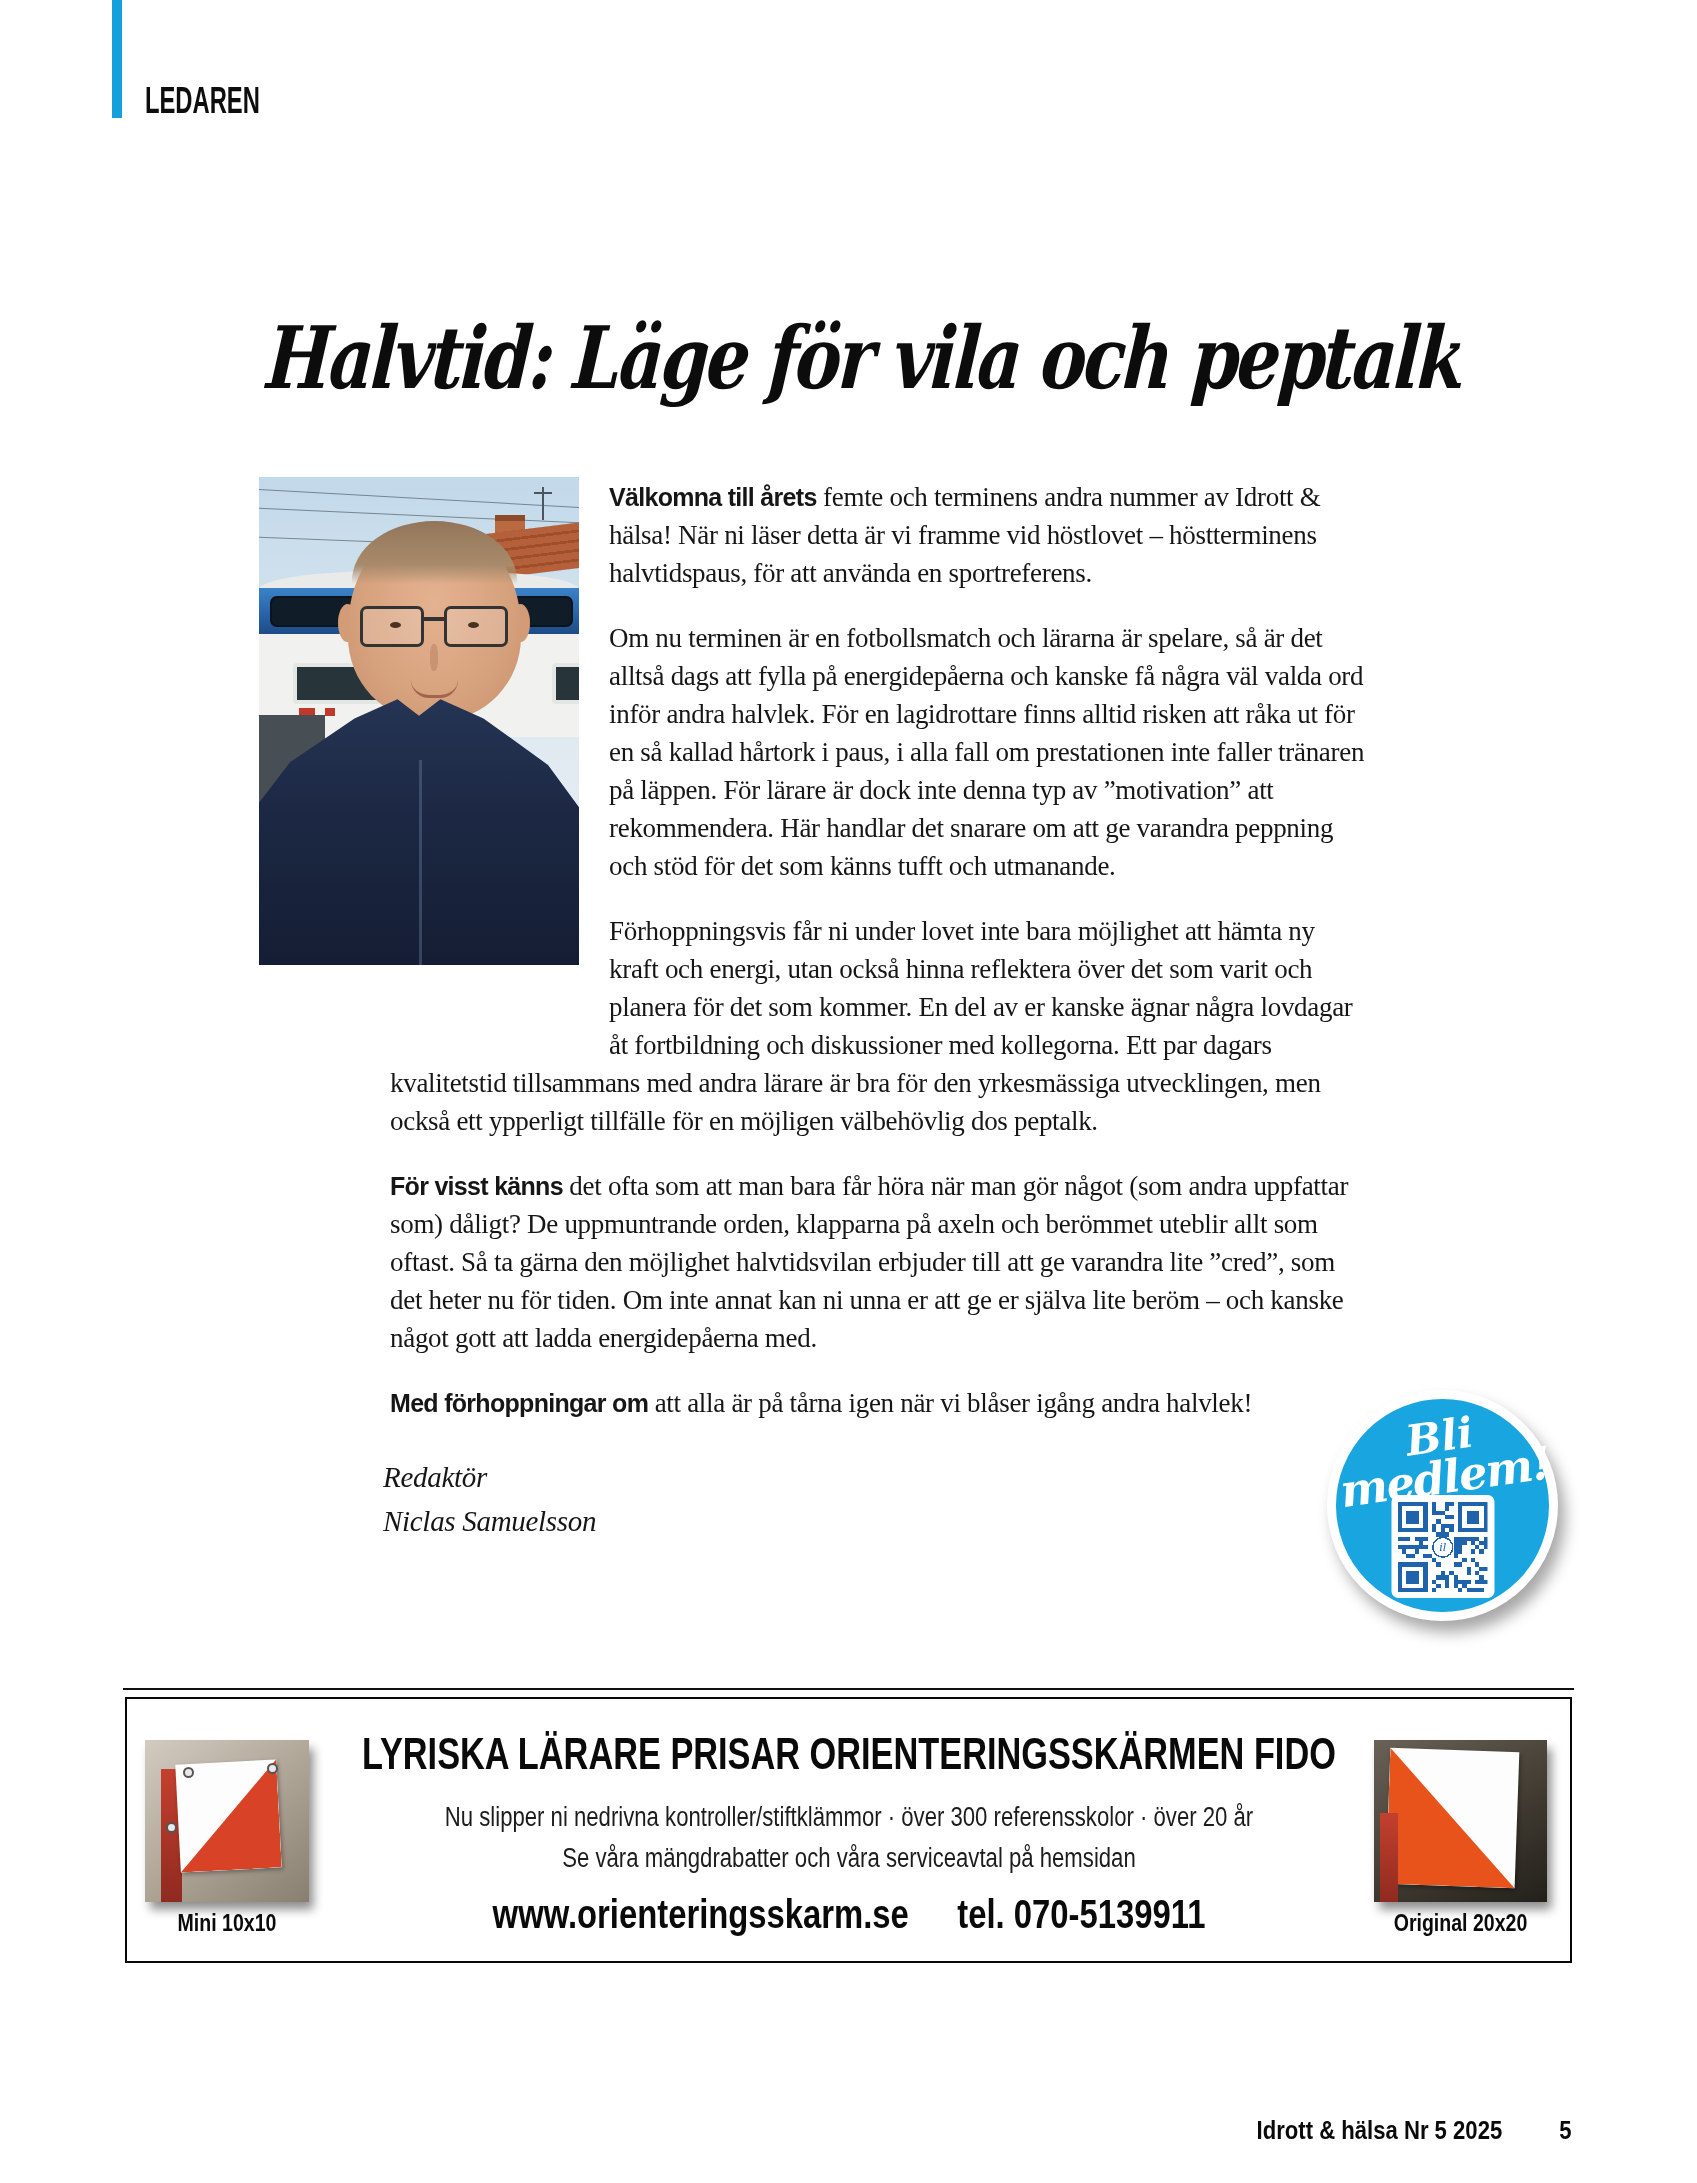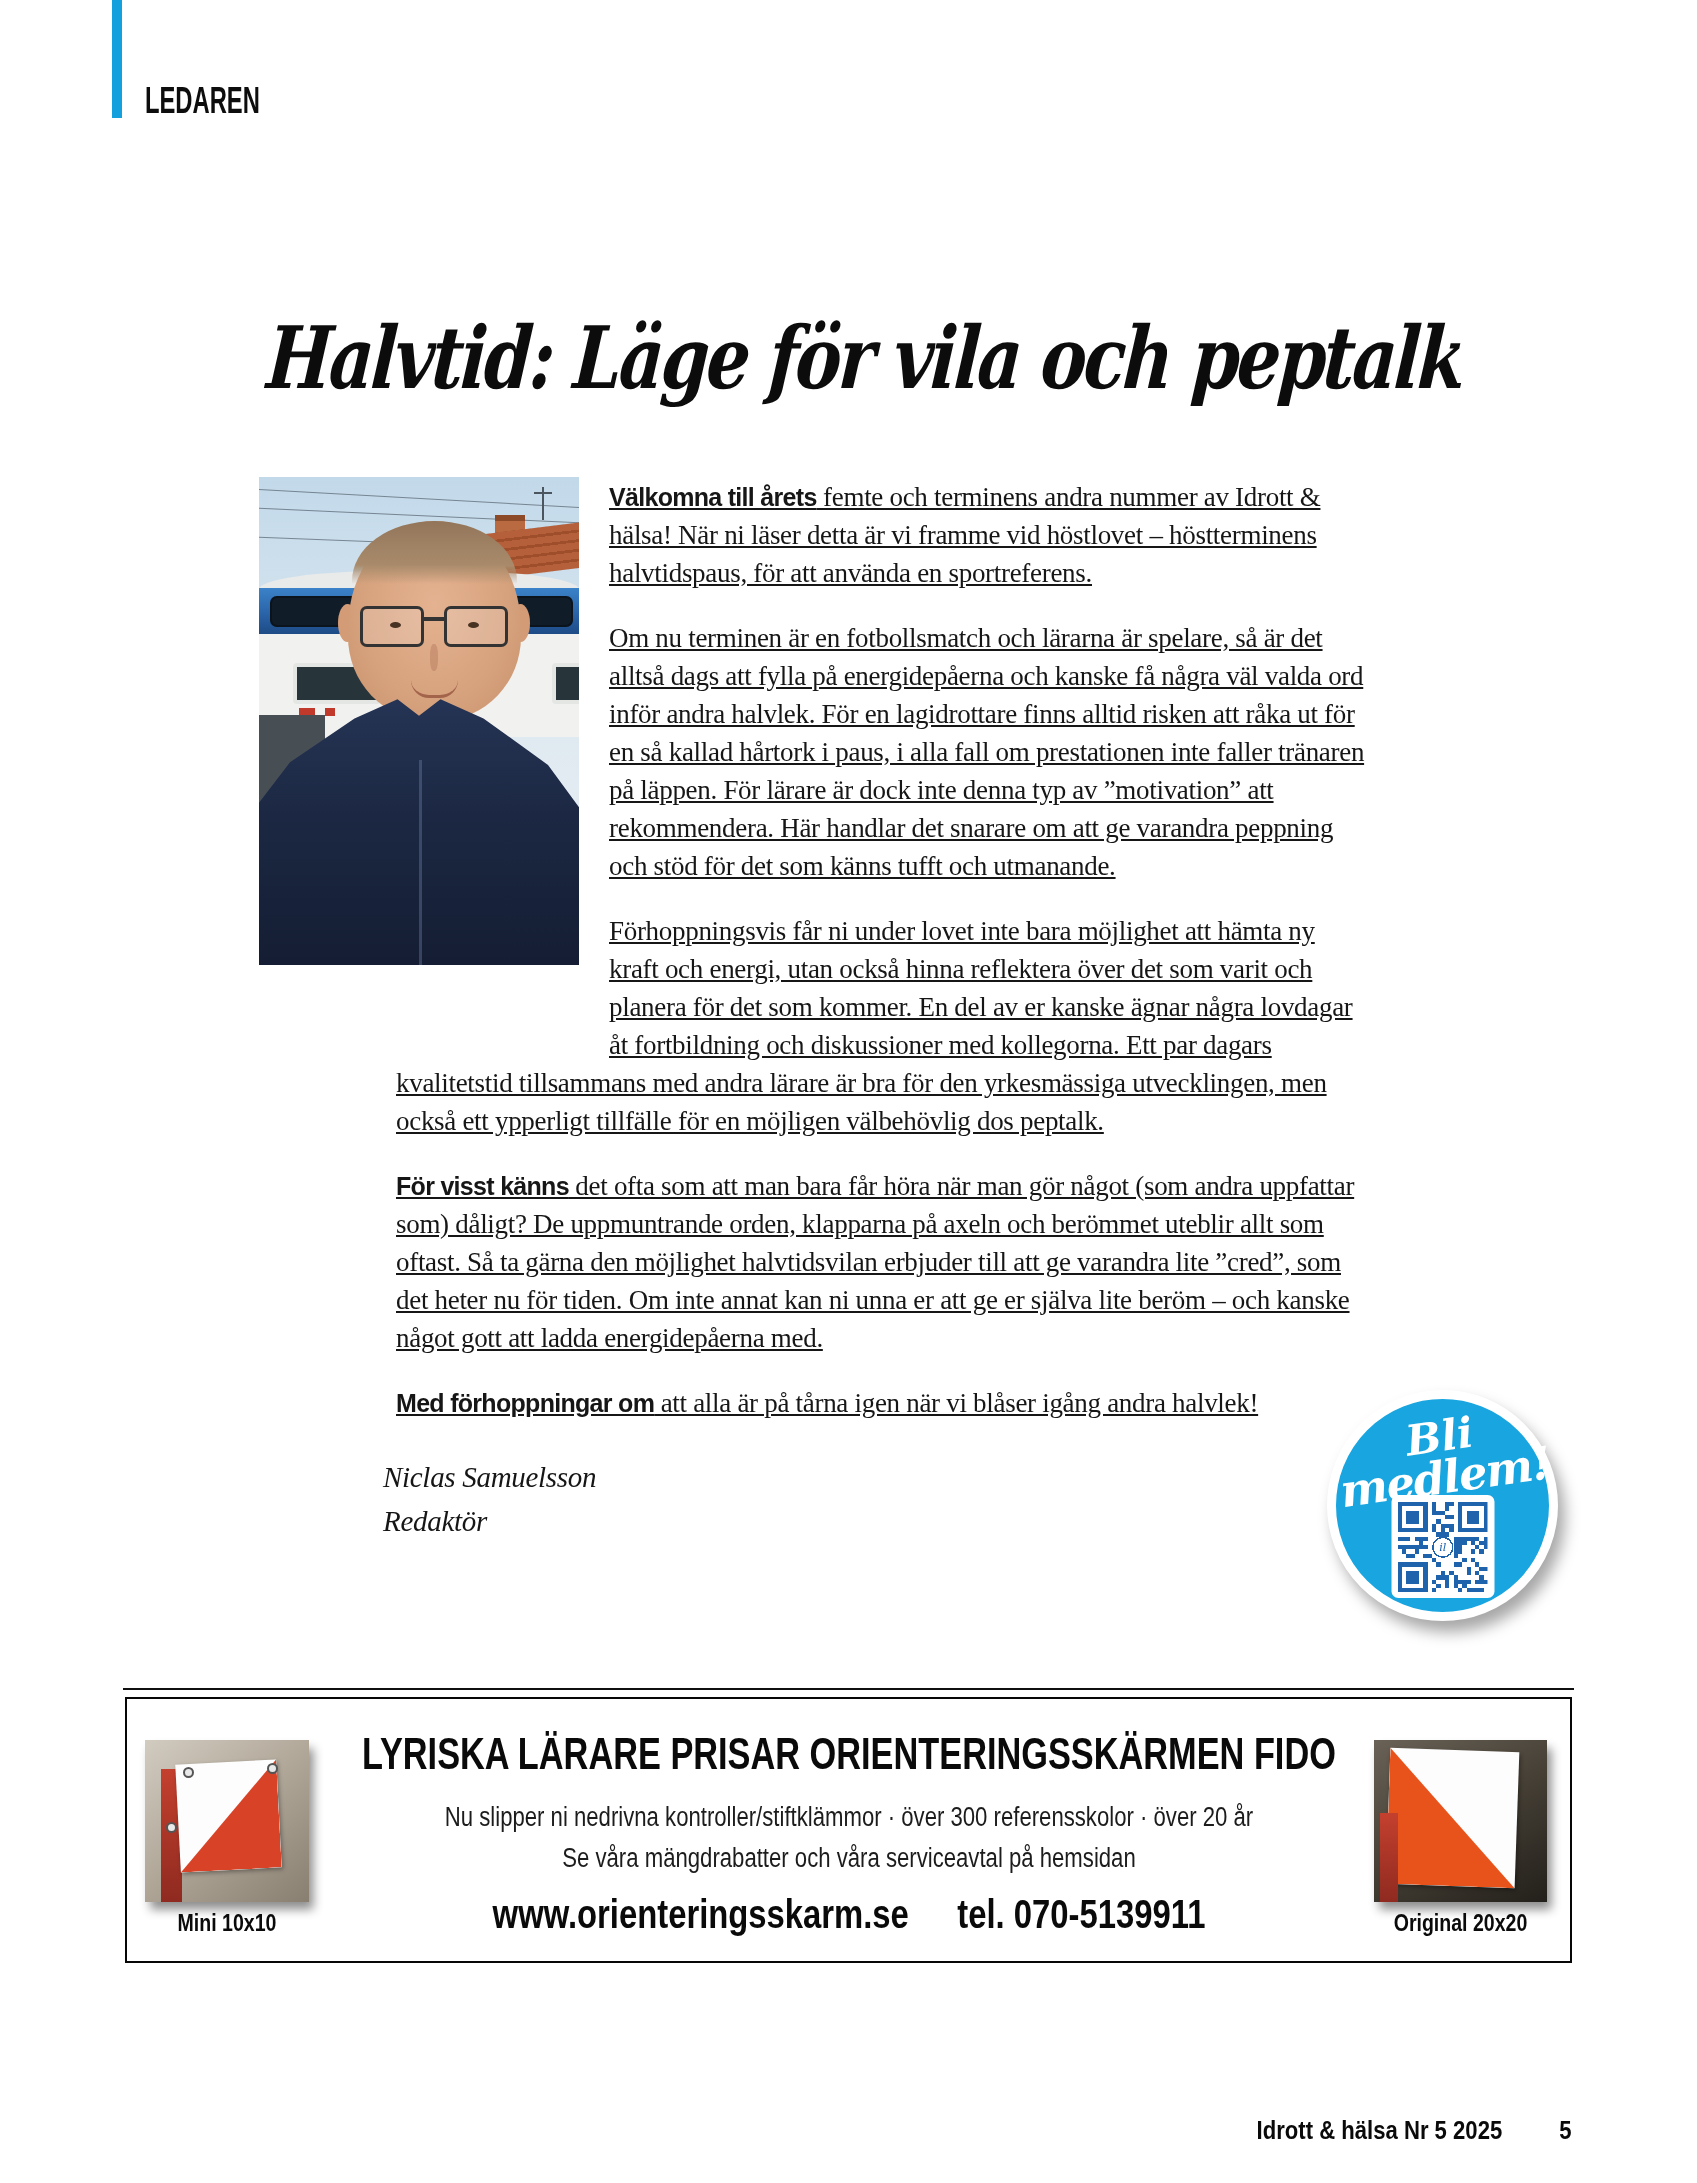--- a/index.html
+++ b/index.html
@@ -54,21 +54,21 @@
   .noseshade{position:absolute;left:171px;top:167px;width:8.2px;height:27px;border-radius:40%;background:rgba(160,95,70,.30);}
   .mouth{position:absolute;left:152px;top:203px;width:47px;height:15px;border-bottom:3.4px solid #a3644c;border-radius:0 0 25px 25px;}
   .jacket{position:absolute;left:-6%;right:-6%;bottom:0;height:274px;
         background:linear-gradient(180deg,#263556 0%,#1c2843 45%,#141d33 100%);
         clip-path:polygon(0 50%,14% 26%,32% 10%,44% 3%,50% 9%,56% 3%,68% 10%,86% 27%,100% 52%,100% 100%,0 100%);}
   .zipper{position:absolute;left:50%;bottom:0;width:2.7px;height:205px;background:rgba(120,140,180,.35);}
 
   
   .article{position:absolute;left:383px;top:478px;width:987px;font-size:27px;line-height:38px;letter-spacing:-0.3px;text-align:left;}
   .photo-spacer{float:left;width:226px;height:575px;}
-  .article p{margin:0 0 27px 13px;text-decoration:underline;}
+  .article p{margin:0 0 27px 7px;}
   .lead{font-family:"Liberation Sans",sans-serif;font-weight:700;font-size:25px;letter-spacing:-0.7px;}
   .signature{margin-top:33px;font-style:italic;font-size:29px;line-height:44px;}
 
   
   .badge{position:absolute;left:1327px;top:1390px;width:231px;height:231px;border-radius:50%;
         background:#18a5e0;border:9px solid #ffffff;box-sizing:border-box;
         box-shadow:6.8px 11px 15px rgba(0,0,0,.35);}
   .badge-text{position:absolute;left:0;right:0;top:18px;text-align:center;color:#ffffff;
         font-family:"DejaVu Serif",serif;font-style:italic;font-weight:700;
         transform:rotate(-8deg);line-height:0.95;}
@@ -167,22 +167,22 @@
   </div>
 
   <div class="article">
     <div class="photo-spacer"></div>
     <p><span class="lead">Välkomna till årets</span><span> femte och terminens andra nummer av Idrott &amp; hälsa! När ni läser detta är vi framme vid höstlovet – höstterminens halvtidspaus, för att använda en sportreferens.</span></p>
     <p><span>Om nu terminen är en fotbollsmatch och lärarna är spelare, så är det alltså dags att fylla på energidepåerna och kanske få några väl valda ord inför andra halvlek. För en lagidrottare finns alltid risken att råka ut för en så kallad hårtork i paus, i alla fall om prestationen inte faller tränaren på läppen. För lärare är dock inte denna typ av ”motivation” att rekommendera. Här handlar det snarare om att ge varandra peppning och stöd för det som känns tufft och utmanande.</span></p>
     <p><span>Förhoppningsvis får ni under lovet inte bara möjlighet att hämta ny kraft och energi, utan också hinna reflektera över det som varit och planera för det som kommer. En del av er kanske ägnar några lovdagar åt fortbildning och diskussioner med kollegorna. Ett par dagars kvalitetstid tillsammans med andra lärare är bra för den yrkesmässiga utvecklingen, men också ett ypperligt tillfälle för en möjligen välbehövlig dos peptalk.</span></p>
     <p><span class="lead">För visst känns</span><span> det ofta som att man bara får höra när man gör något (som andra uppfattar som) dåligt? De uppmuntrande orden, klapparna på axeln och berömmet uteblir allt som oftast. Så ta gärna den möjlighet halvtidsvilan erbjuder till att ge varandra lite ”cred”, som det heter nu för tiden. Om inte annat kan ni unna er att ge er själva lite beröm – och kanske något gott att ladda energidepåerna med.</span></p>
     <p><span class="lead">Med förhoppningar om</span><span> att alla är på tårna igen när vi blåser igång andra halvlek!</span></p>
     <div class="signature">
+      <div>Redaktör</div>
       <div>Niclas Samuelsson</div>
-      <div>Redaktör</div>
     </div>
   </div>
 
   <div class="badge">
     <div class="badge-text">
       <span class="badge-line1">Bli</span>
       <span class="badge-line2">medlem!</span>
     </div>
     <div class="badge-qr">
       <svg id="qr-svg" viewBox="0 0 21 21" xmlns="http://www.w3.org/2000/svg">

